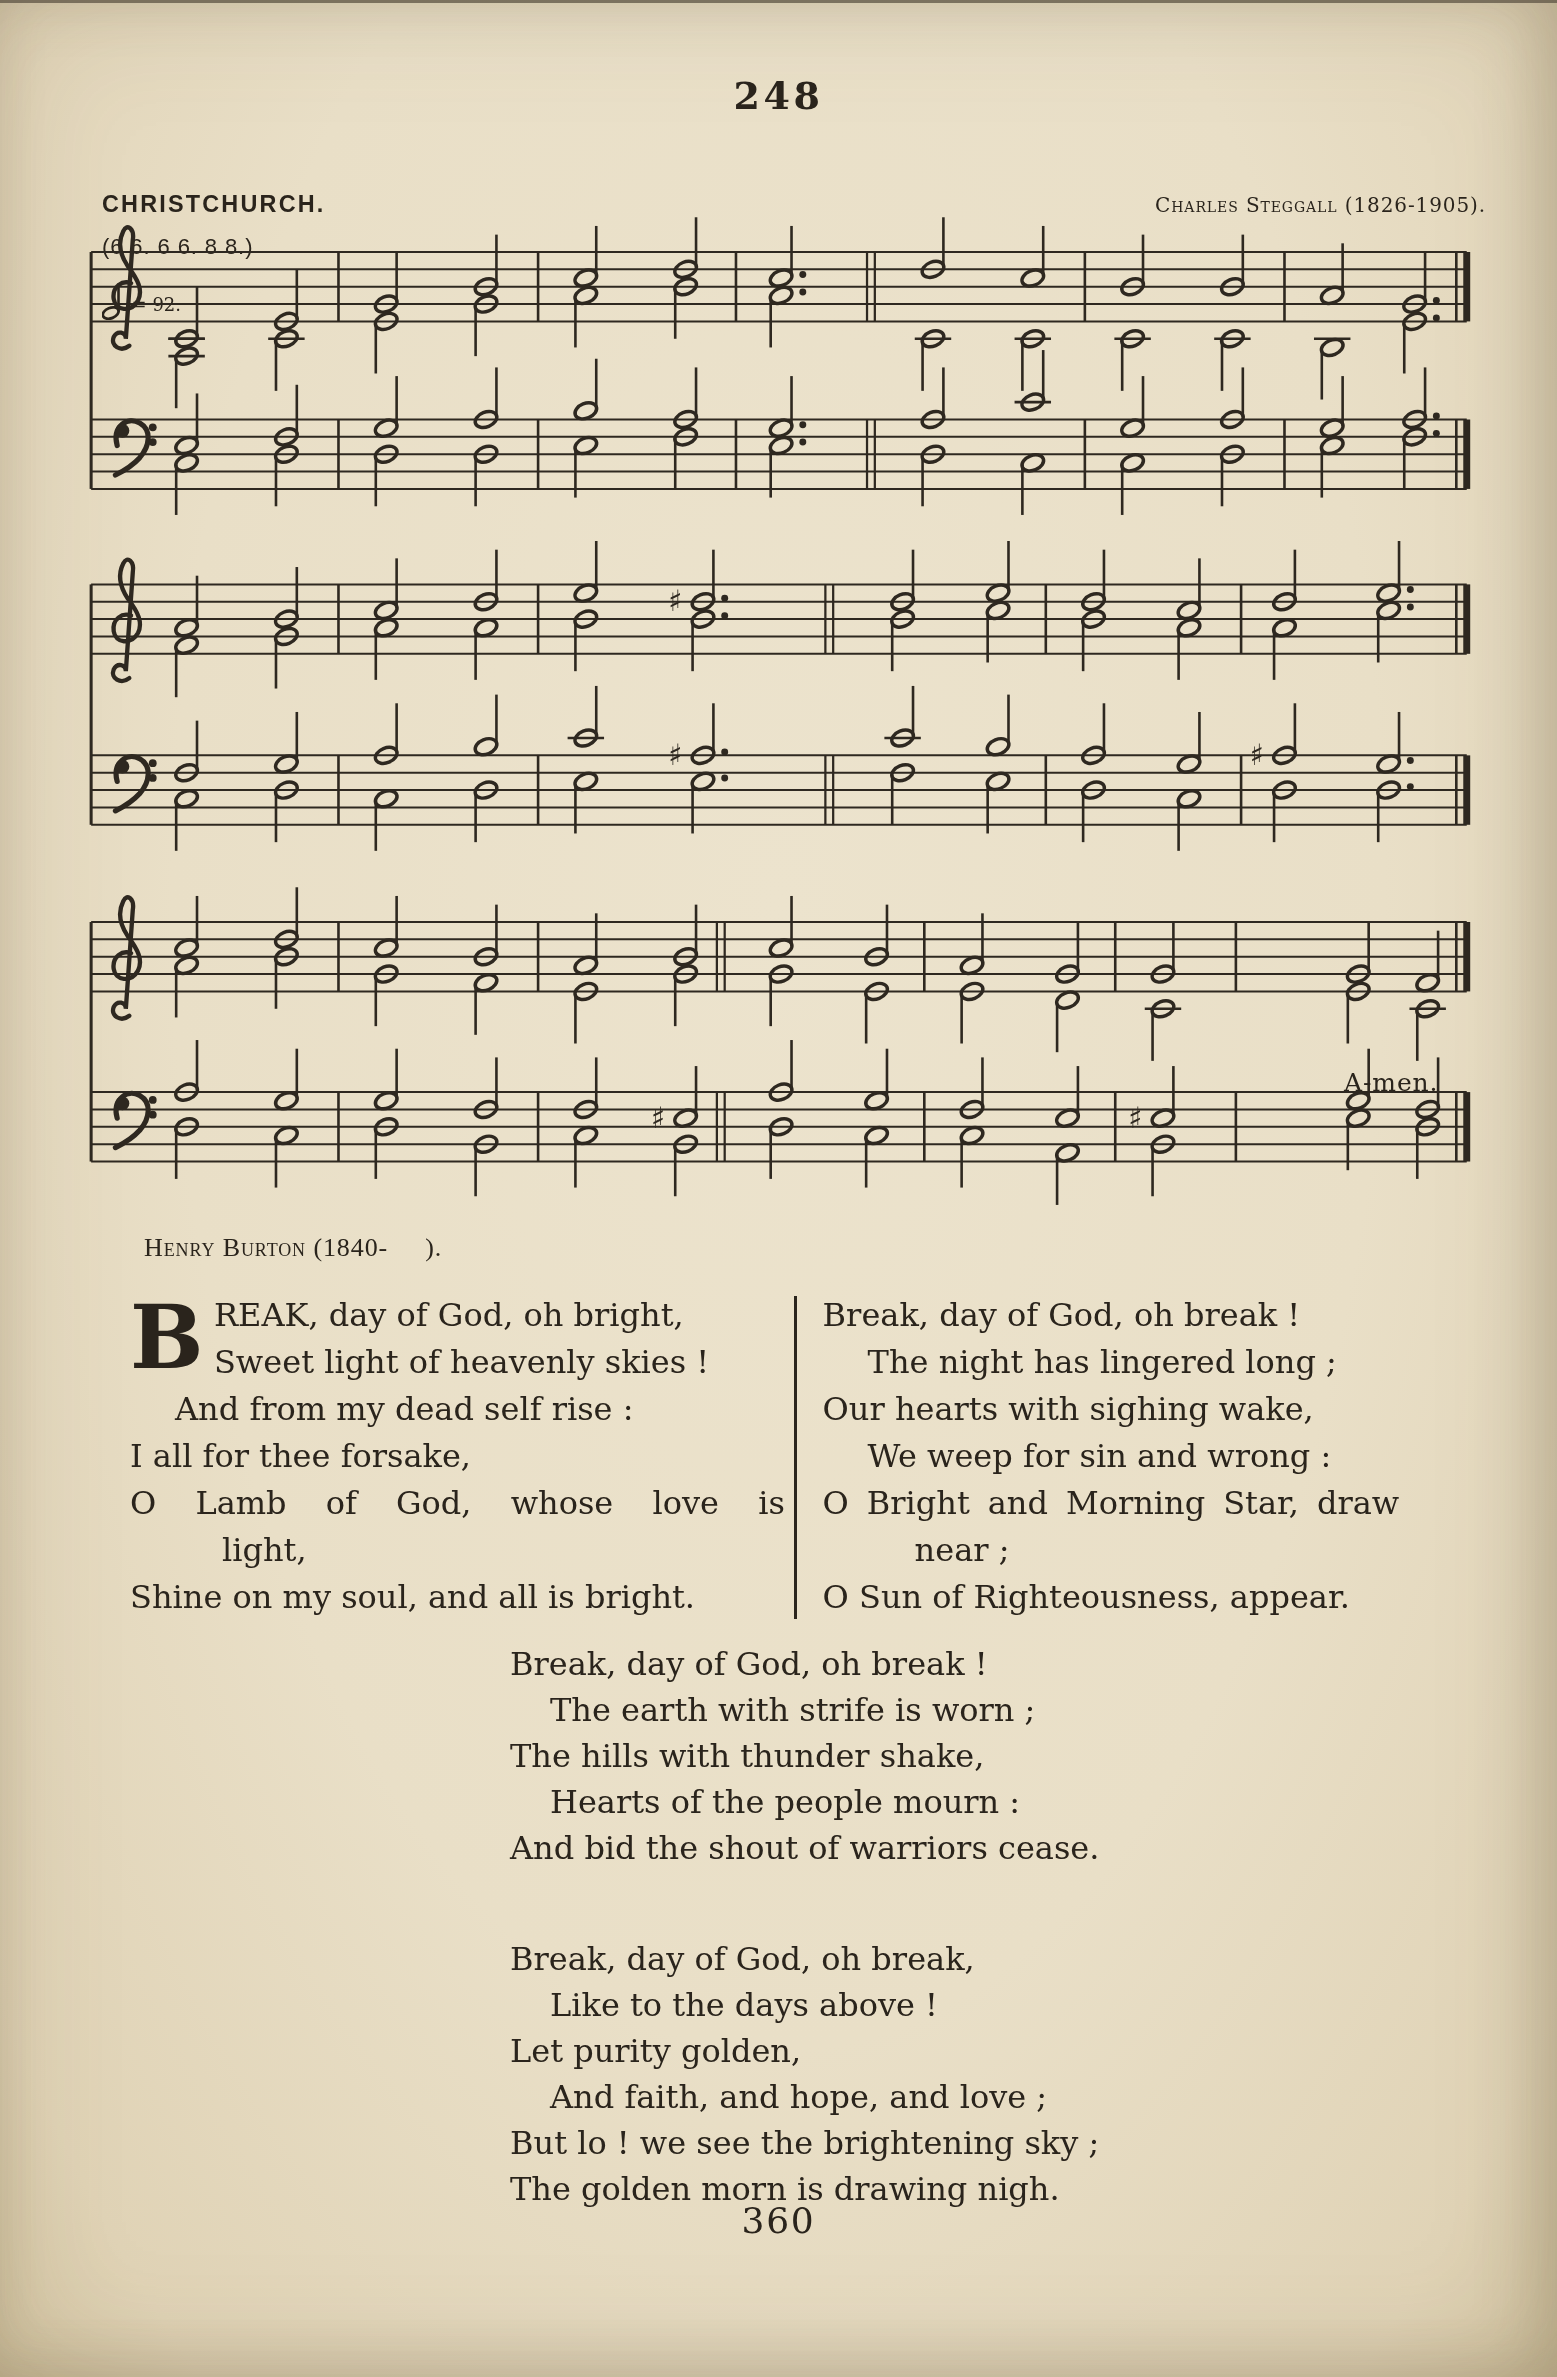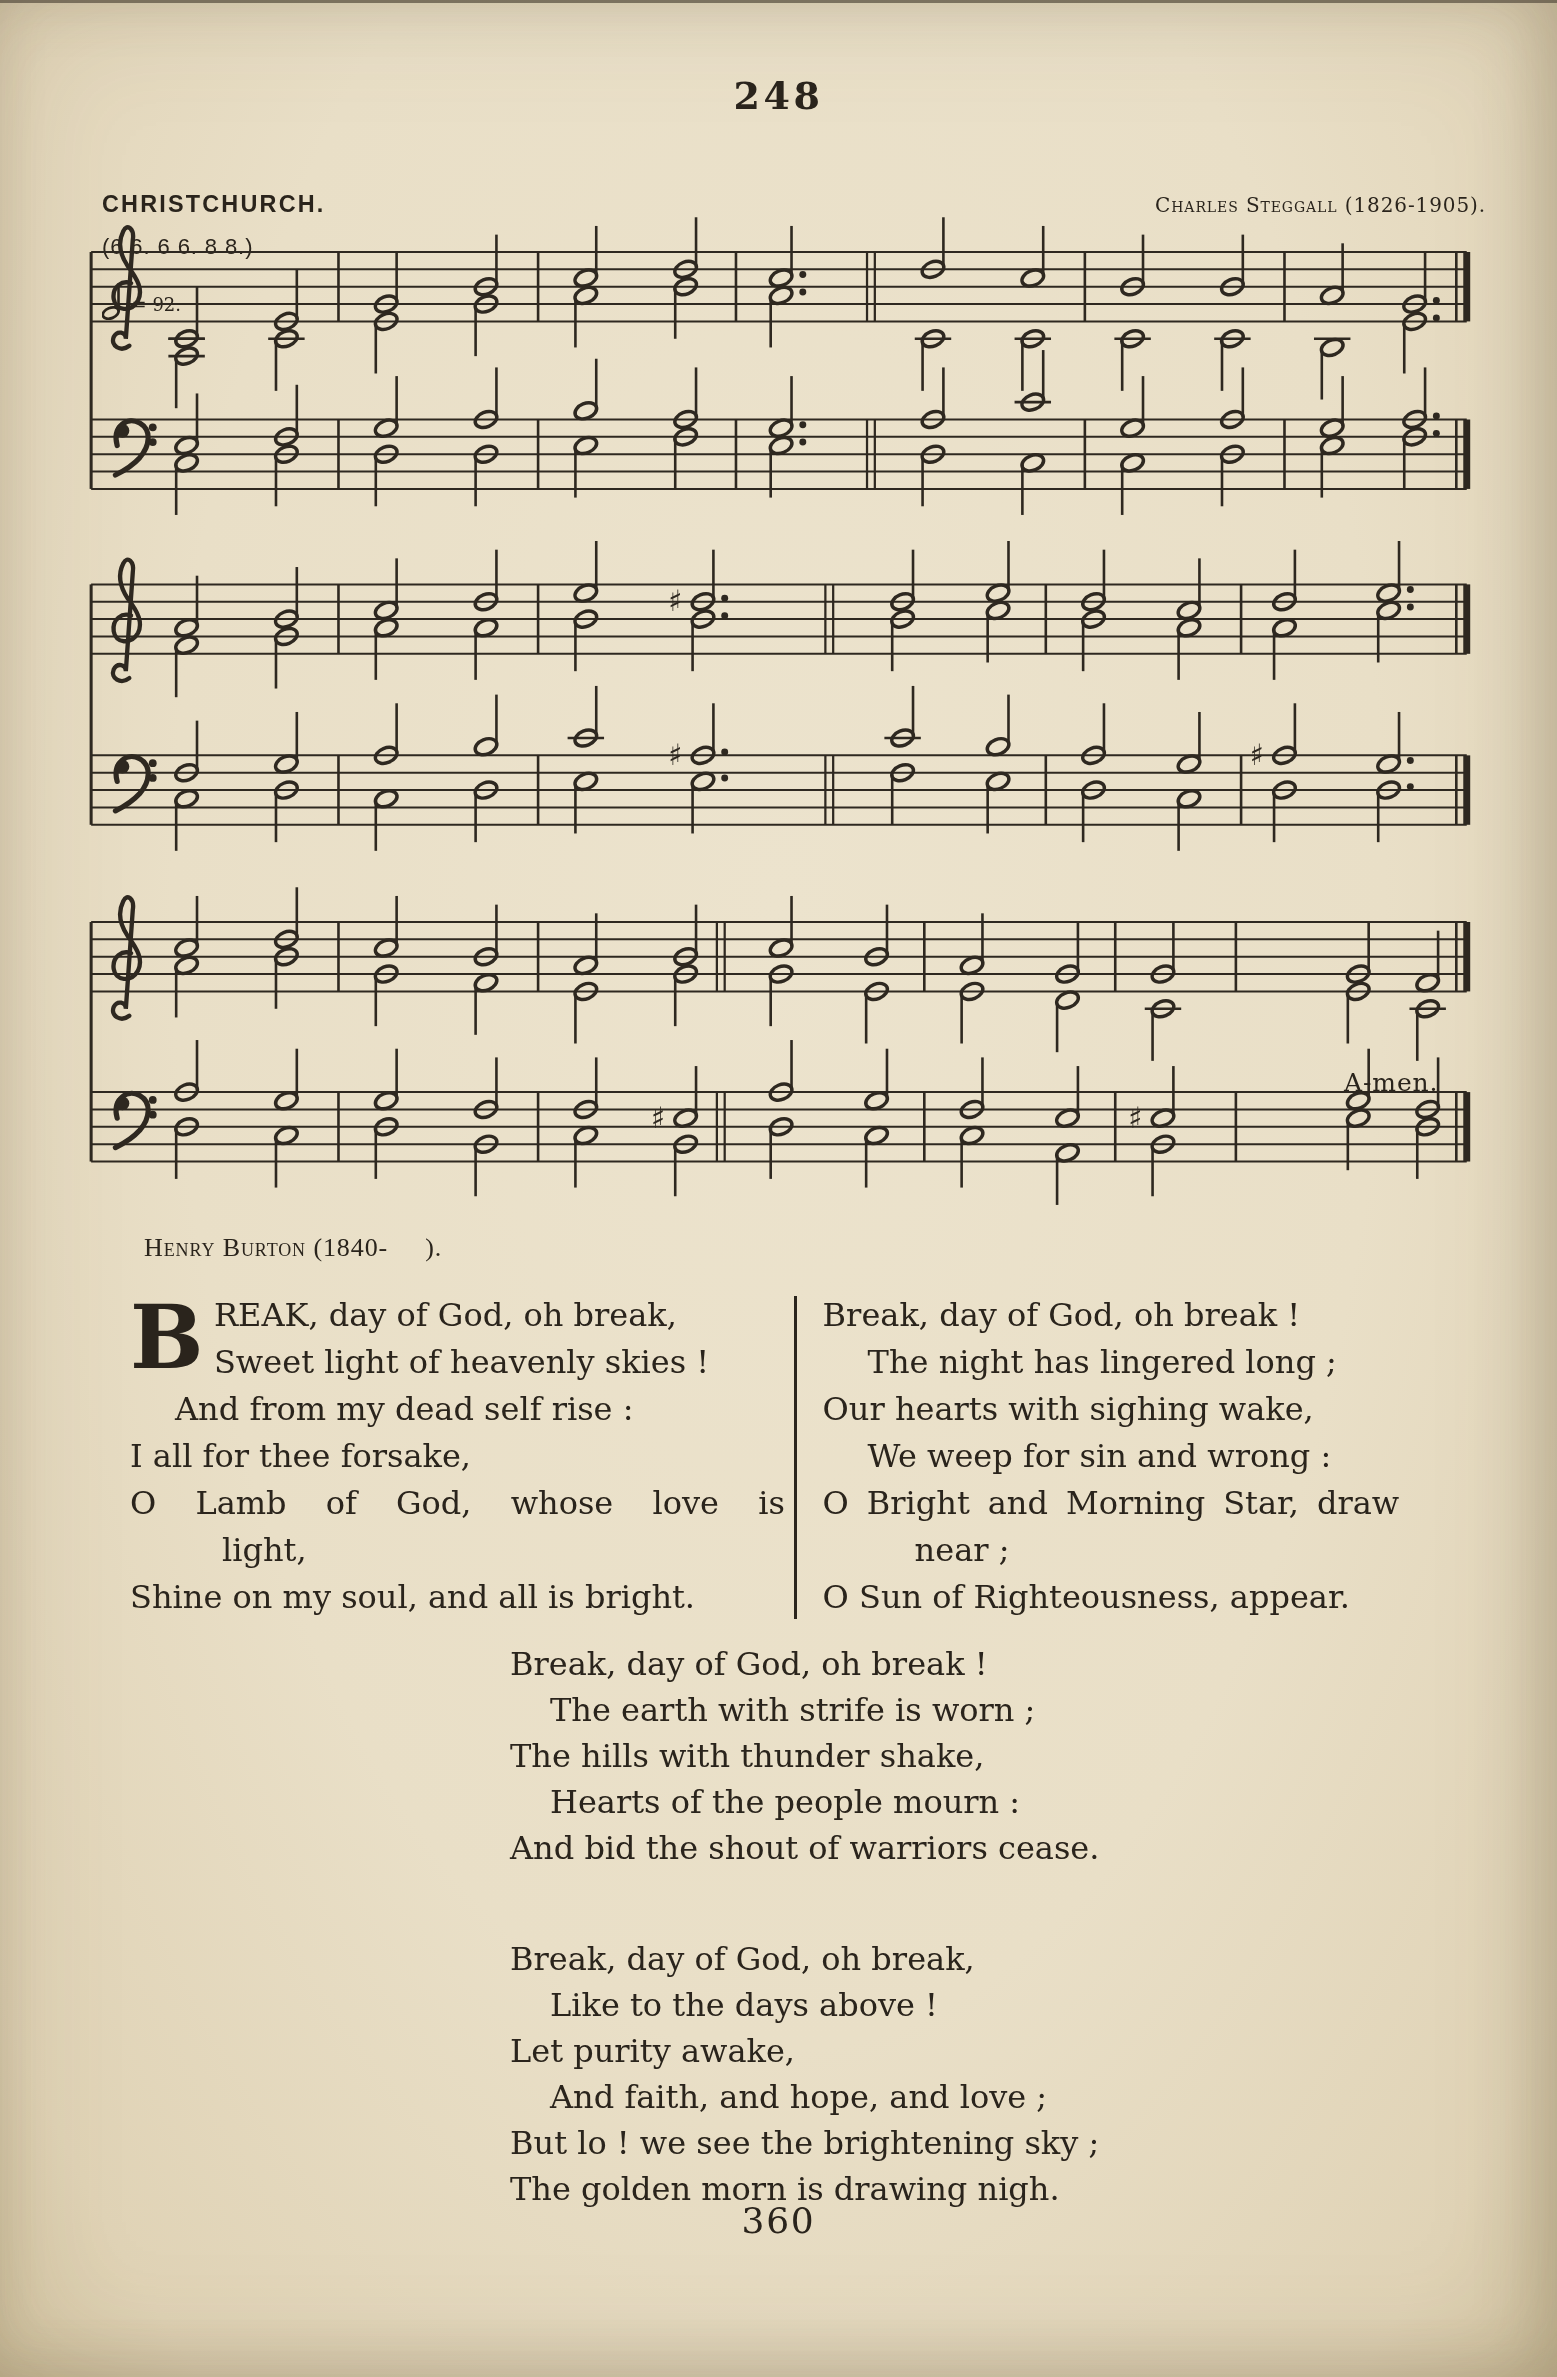--- a/index.html
+++ b/index.html
@@ -577,21 +577,21 @@
       </g>
     </svg>
 
   <div class="amen">A-men.</div>
 
   <div class="author">Henry Burton (1840-&nbsp;&nbsp;&nbsp;&nbsp;&nbsp;).</div>
 
   <div class="cols">
     <div class="col col1">
         <span class="dropcap">B</span>
-        <div class="vline">REAK, day of God, oh break,</div>
+        <div class="vline">REAK, day of God, oh bright,</div>
         <div class="vline">Sweet light of heavenly skies !</div>
         <div class="vline ind1">And from my dead self rise :</div>
         <div class="vline">I all for thee forsake,</div>
         <div class="vline spread">O Lamb of God, whose love is</div>
         <div class="vline ind2">light,</div>
         <div class="vline">Shine on my soul, and all is bright.</div>
       </div>
     <div class="divider"></div>
     <div class="col col2">
         <div class="vline">Break, day of God, oh break !</div>
@@ -607,21 +607,21 @@
   <div class="verse-center v3">
       <div class="vline">Break, day of God, oh break !</div>
       <div class="vline ind1">The earth with strife is worn ;</div>
       <div class="vline">The hills with thunder shake,</div>
       <div class="vline ind1">Hearts of the people mourn :</div>
       <div class="vline">And bid the shout of warriors cease.</div>
     </div>
   <div class="verse-center v4">
       <div class="vline">Break, day of God, oh break,</div>
       <div class="vline ind1">Like to the days above !</div>
-      <div class="vline">Let purity awake,</div>
+      <div class="vline">Let purity golden,</div>
       <div class="vline ind1">And faith, and hope, and love ;</div>
       <div class="vline">But lo ! we see the brightening sky ;</div>
       <div class="vline">The golden morn is drawing nigh.</div>
     </div>
 
   <div class="page-footer">360</div>
 </div>
 
 
 </body></html>

